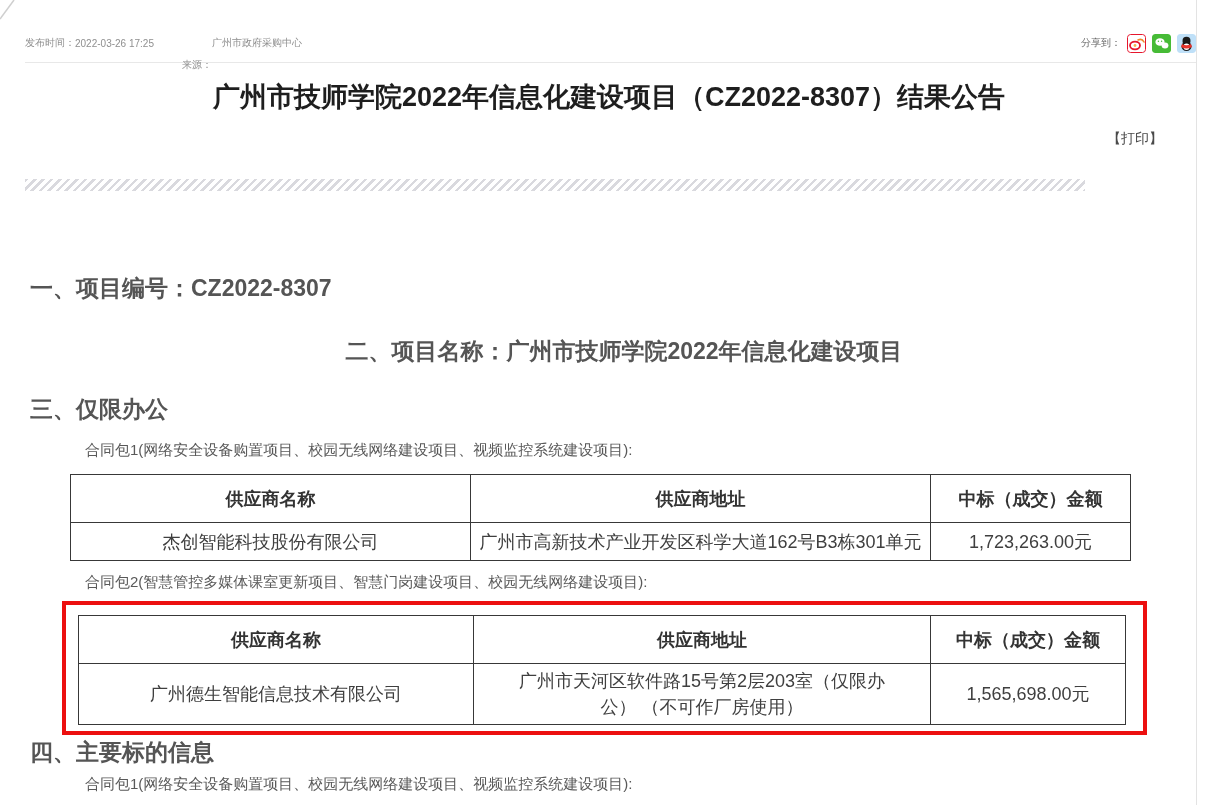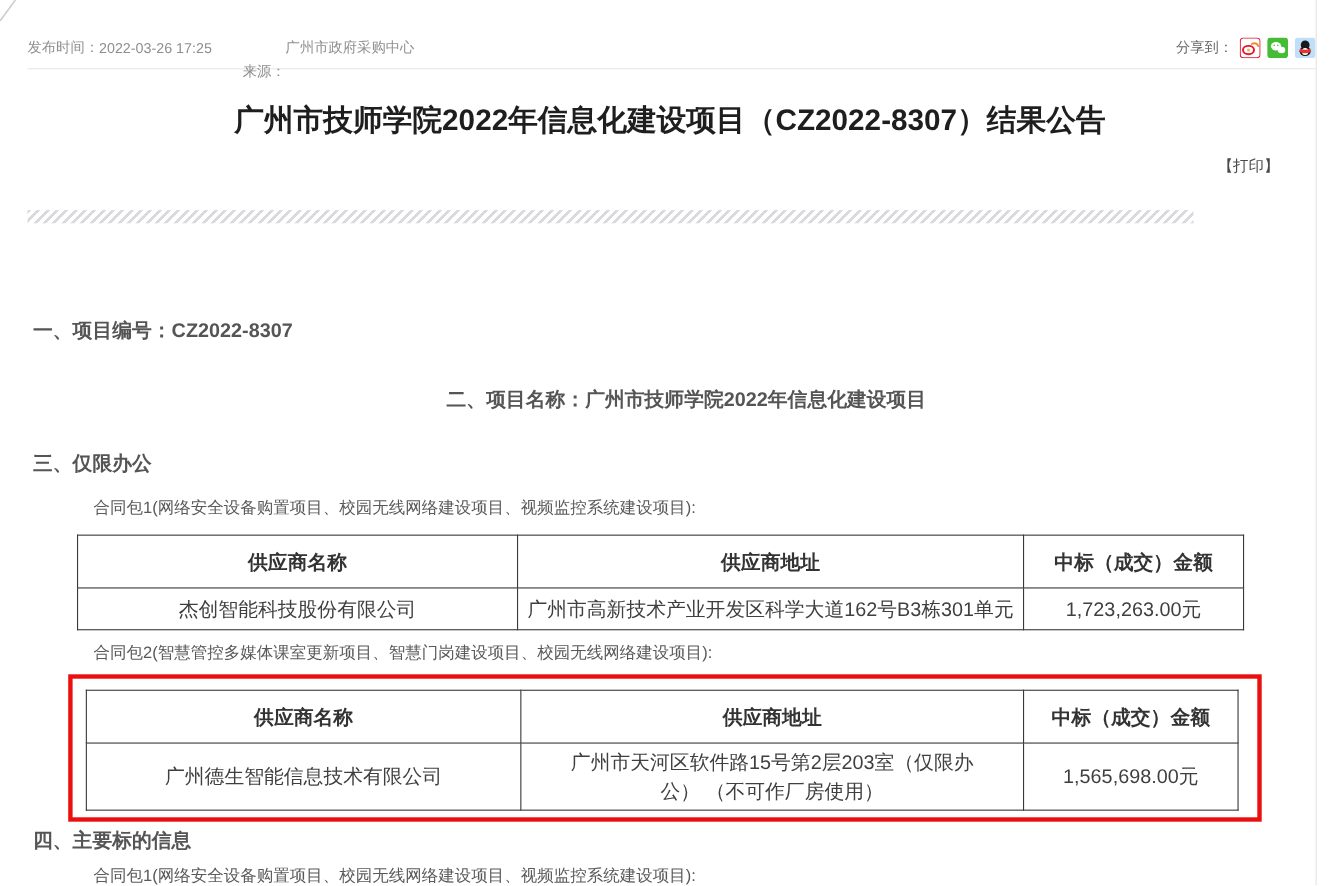--- a/index.html
+++ b/index.html
@@ -4,36 +4,36 @@
 <style>
   * { margin:0; padding:0; box-sizing:border-box; }
   html,body { background:#fff; }
   body { width:1218px; height:805px; font-family:"Liberation Sans","DejaVu Sans",sans-serif; }
   #page { position:relative; width:1218px; height:805px; overflow:hidden; background:#fff; }
 
   .right-edge-line { position:absolute; top:0; bottom:0; left:1196px; width:1px; background:#e3e3e3; }
   .corner-cut { position:absolute; top:0; left:0; width:16px; height:20px; }
 
   
-  .meta-row { display:flex; align-items:center; margin:33px 22px 0 25px; height:20px; font-size:13px; color:#8f8f8f; }
+  .meta-row { display:flex; align-items:center; margin:33px 22px 0 25px; height:20px; font-size:10px; color:#8f8f8f; }
   .meta-source { margin-left:28px;margin-top:44px; }
   .share-group { margin-left:auto; display:flex; align-items:center; gap:6px; color:#666; }
   .share-icon { width:19px; height:19px; border-radius:3px; display:inline-block; cursor:pointer; }
 
   .meta-divider { margin:9px 22px 0 25px; border-top:1px solid #e8e8e8; height:0; }
 
-  .article-title { margin-top:30px; text-align:center; font-size:27px; line-height:32px; font-weight:bold; color:#1e1e1e; }
+  .article-title { margin-top:18px; text-align:center; font-size:27px; line-height:32px; font-weight:bold; color:#1e1e1e; }
 
   .print-row { margin-top:17px; margin-right:55px; text-align:right; font-size:14px; color:#4a4a4a; height:17px; }
   .print-btn { cursor:pointer; }
 
   .hatch-bar { margin-top:32px; margin-left:25px; width:1060px; height:12px;
     background:repeating-linear-gradient(135deg,#d9d9de 0,#d9d9de 2.5px,#ffffff 2.5px,#ffffff 6px); }
 
-  .sec-heading { margin-left:30px; font-size:18px; font-weight:bold; color:#555; height:20px; line-height:20px; }
+  .sec-heading { margin-left:30px; font-size:23px; font-weight:bold; color:#555; height:20px; line-height:20px; }
   .sec-1 { margin-top:87px; }
   .sec-2 { margin-top:43px;text-align:center; }
   .sec-3 { margin-top:38px; }
   .sec-4 { margin-top:7px; }
 
   .pkg-label { margin-left:85px; font-size:15px; color:#595959; height:18px; line-height:18px; }
   .pkg-1 { margin-top:22px; }
   .pkg-2 { margin-top:12px; }
 
   table.result-table { border-collapse:collapse; table-layout:fixed; margin-left:70px; width:1060px;

